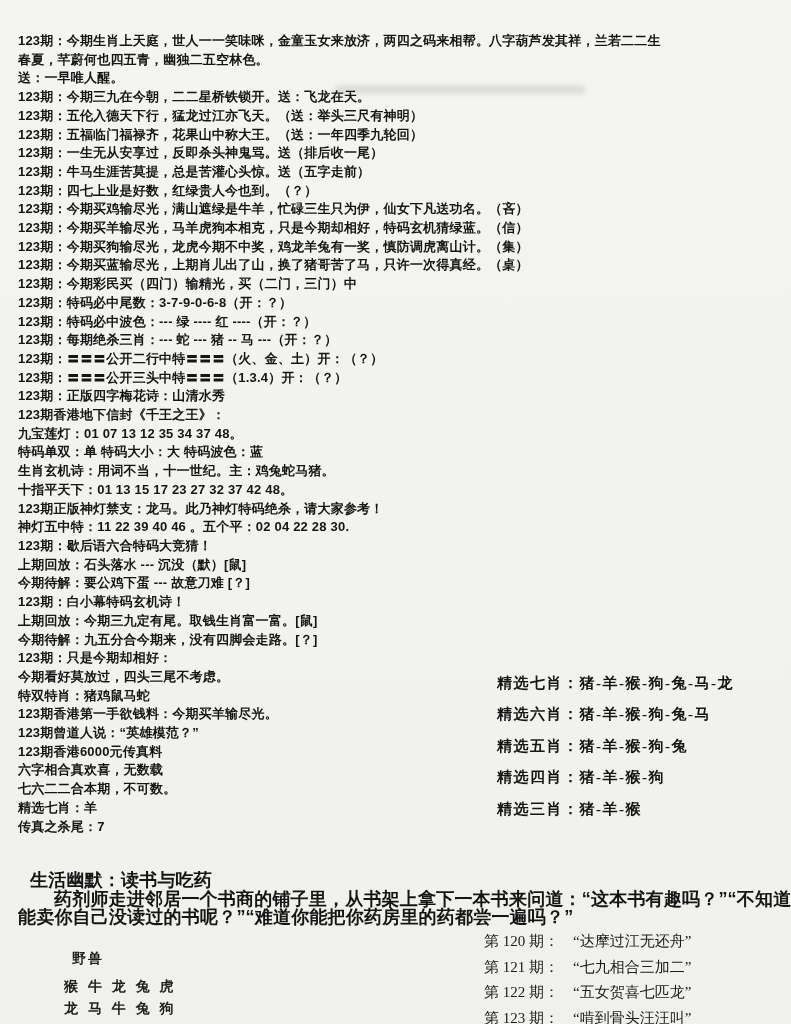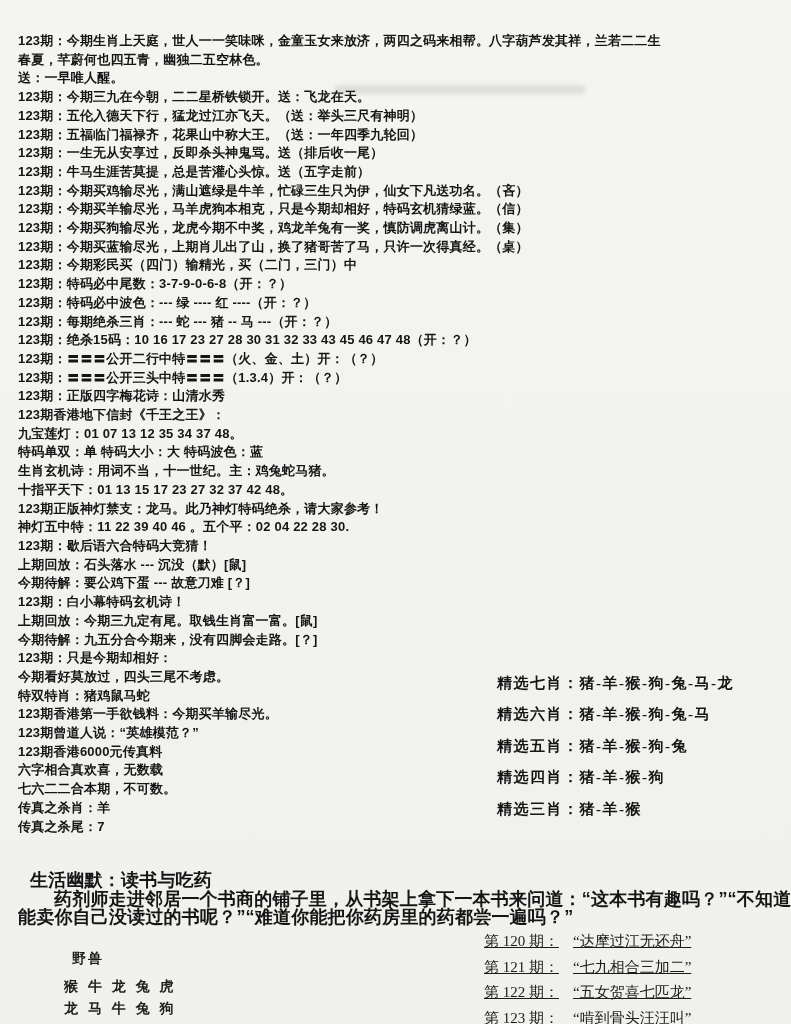--- a/index.html
+++ b/index.html
@@ -36,21 +36,21 @@
     font-weight:700;font-size:14px;color:#1d1d1d;
   }
   .beast-title{margin-left:8px;margin-bottom:7px;letter-spacing:2px;}
   .beast-row{width:113px;overflow:hidden;white-space:nowrap;letter-spacing:3px;line-height:22px;}
   
   .quotes{
     position:absolute;left:484px;top:929px;
     font-family:"Liberation Serif","DejaVu Serif",serif;
     font-size:15px;line-height:25.6px;color:#1b1b1b;white-space:nowrap;
   }
-  .q-row{display:flex;gap:14px;text-decoration:underline;}
+  .q-row{display:flex;gap:14px;}
   
   .ghost{
     position:absolute;left:335px;top:85px;width:250px;height:9px;
     background:rgba(110,110,110,.16);filter:blur(2px);border-radius:3px;
   }
 </style>
 </head>
 <body>
 
 <div class="page">
@@ -69,38 +69,38 @@
       <div class="line">123期：今期三九在今朝，二二星桥铁锁开。送：飞龙在天。</div>
 
       <div class="line">123期：五伦入德天下行，猛龙过江亦飞天。（送：举头三尺有神明）</div>
 
       <div class="line">123期：五福临门福禄齐，花果山中称大王。（送：一年四季九轮回）</div>
 
       <div class="line">123期：一生无从安享过，反即杀头神鬼骂。送（排后收一尾）</div>
 
       <div class="line">123期：牛马生涯苦莫提，总是苦灌心头惊。送（五字走前）</div>
 
+      <div class="line">123期：四七上业是好数，红绿贵人今也到。（？）</div>
 
       <div class="line">123期：今期买鸡输尽光，满山遮绿是牛羊，忙碌三生只为伊，仙女下凡送功名。（吝）</div>
 
       <div class="line">123期：今期买羊输尽光，马羊虎狗本相克，只是今期却相好，特码玄机猜绿蓝。（信）</div>
 
       <div class="line">123期：今期买狗输尽光，龙虎今期不中奖，鸡龙羊兔有一奖，慎防调虎离山计。（集）</div>
 
       <div class="line">123期：今期买蓝输尽光，上期肖儿出了山，换了猪哥苦了马，只许一次得真经。（桌）</div>
 
       <div class="line">123期：今期彩民买（四门）输精光，买（二门，三门）中</div>
 
       <div class="line">123期：特码必中尾数：3-7-9-0-6-8（开：？）</div>
 
       <div class="line">123期：特码必中波色：--- 绿 ---- 红 ----（开：？）</div>
 
       <div class="line">123期：每期绝杀三肖：--- 蛇 --- 猪 -- 马 ---（开：？）</div>
 
-      <div class="line">123期：绝杀15码：10 16 17 23 27 28 30 31 32 33 43 45 46 47 48（开：？）</div>
 
       <div class="line">123期：〓〓〓公开二行中特〓〓〓（火、金、土）开：（？）</div>
 
       <div class="line">123期：〓〓〓公开三头中特〓〓〓（1.3.4）开：（？）</div>
 
       <div class="line">123期：正版四字梅花诗：山清水秀</div>
 
       <div class="line">123期香港地下信封《千王之王》：</div>
 
       <div class="line">九宝莲灯：01 07 13 12 35 34 37 48。</div>
@@ -136,21 +136,21 @@
       <div class="line">123期香港第一手欲钱料：今期买羊输尽光。</div>
 
       <div class="line">123期曾道人说：“英雄模范？”</div>
 
       <div class="line">123期香港6000元传真料</div>
 
       <div class="line">六字相合真欢喜，无数载</div>
 
       <div class="line">七六二二合本期，不可数。</div>
 
-      <div class="line">传真之杀肖：羊</div>
+      <div class="line">精选七肖：羊</div>
 
       <div class="line">传真之杀尾：7</div>
     </div>
 
   <div class="humor">
     <div class="line humor-title">生活幽默：读书与吃药</div>
     <div class="line indent">药剂师走进邻居一个书商的铺子里，从书架上拿下一本书来问道：“这本书有趣吗？”“不知道，没读过。”“你怎么</div>
     <div class="line">能卖你自己没读过的书呢？”“难道你能把你药房里的药都尝一遍吗？”</div>
   </div>
 

